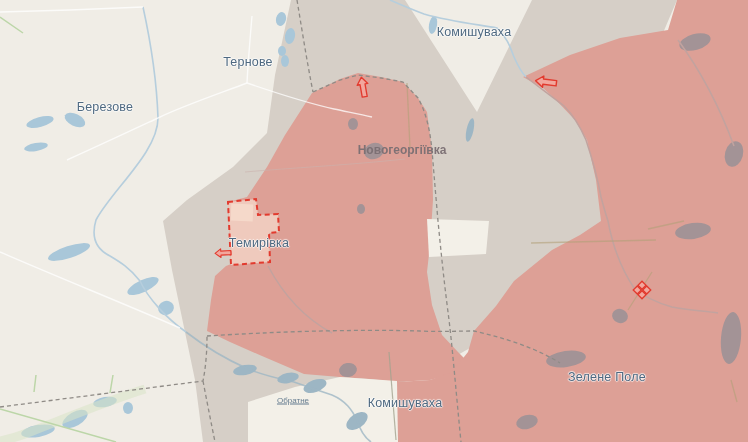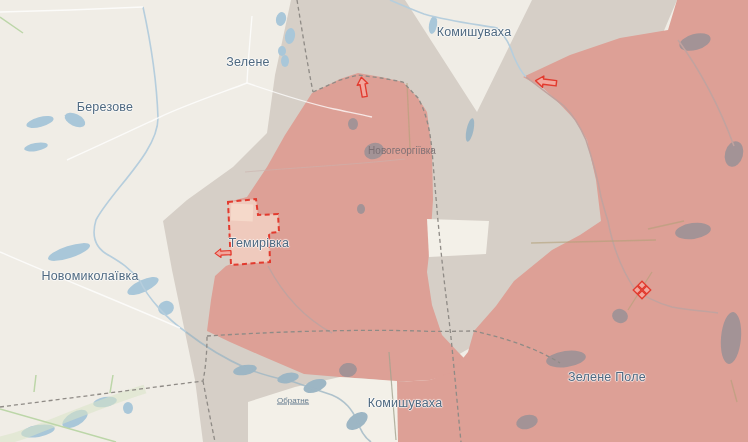--- a/index.html
+++ b/index.html
@@ -36,21 +36,21 @@
   
   .map-label{
     position:absolute;transform:translate(-50%,-50%);
     color:var(--label-text,#4e6981);font-size:12.5px;letter-spacing:.2px;white-space:nowrap;
     text-shadow:1px 0 1px rgba(255,255,255,.75),-1px 0 1px rgba(255,255,255,.75),
                 0 1px 1px rgba(255,255,255,.75),0 -1px 1px rgba(255,255,255,.75);
     user-select:none;
     text-align:center;
   }
   .map-label.xs{font-size:8px;letter-spacing:0;opacity:.85;text-shadow:none;text-decoration:underline;}
-  .map-label.xs-red{font-size:10px;letter-spacing:0;color:var(--label-muted,#7b6f73);opacity:.95;text-shadow:none;}
+  .map-label.xs-red{font-size:12px;letter-spacing:0;color:var(--label-muted,#7b6f73);opacity:.95;text-shadow:none;font-weight:bold;}
 </style>
 </head>
 <body>
 
 <div id="stage">
   <svg width="748" height="442" viewBox="0 0 748 442">
 
     <rect class="base" x="0" y="0" width="748" height="442"></rect>
 
     <path class="grey" d="
@@ -167,22 +167,21 @@
     <use href="#atkarrow" class="icon" transform="translate(546,82) rotate(7) scale(0.95)"></use>
     <use href="#atkarrow" class="icon" transform="translate(223,253) rotate(-3) scale(0.72)"></use>
     <g transform="translate(642,290) rotate(45)">
       <rect class="icon-thin" x="-6.2" y="-6.2" width="5.7" height="5.7"></rect>
       <rect class="icon-thin" x="0.5" y="-6.2" width="5.7" height="5.7"></rect>
       <rect class="icon-thin" x="-6.2" y="0.5" width="5.7" height="5.7"></rect>
       <rect class="icon-thin" x="0.5" y="0.5" width="5.7" height="5.7"></rect>
     </g>
   </svg>
 
-  <div class="map-label" style="left:248px;top:62px">Зелене</div>
+  <div class="map-label" style="left:248px;top:62px">Тернове</div>
   <div class="map-label" style="left:474px;top:32px">Комишуваха</div>
   <div class="map-label" style="left:105px;top:107px">Березове</div>
-  <div class="map-label" style="left:90px;top:276px">Новомиколаївка</div>
   <div class="map-label" style="left:259px;top:243px">Темирівка</div>
   <div class="map-label xs-red" style="left:402px;top:150px">Новогеоргіївка</div>
   <div class="map-label" style="left:405px;top:403px">Комишуваха</div>
   <div class="map-label" style="left:607px;top:377px">Зелене Поле</div>
   <div class="map-label xs" style="left:293px;top:400px">Обратне</div>
 </div>
 
 </body></html>

